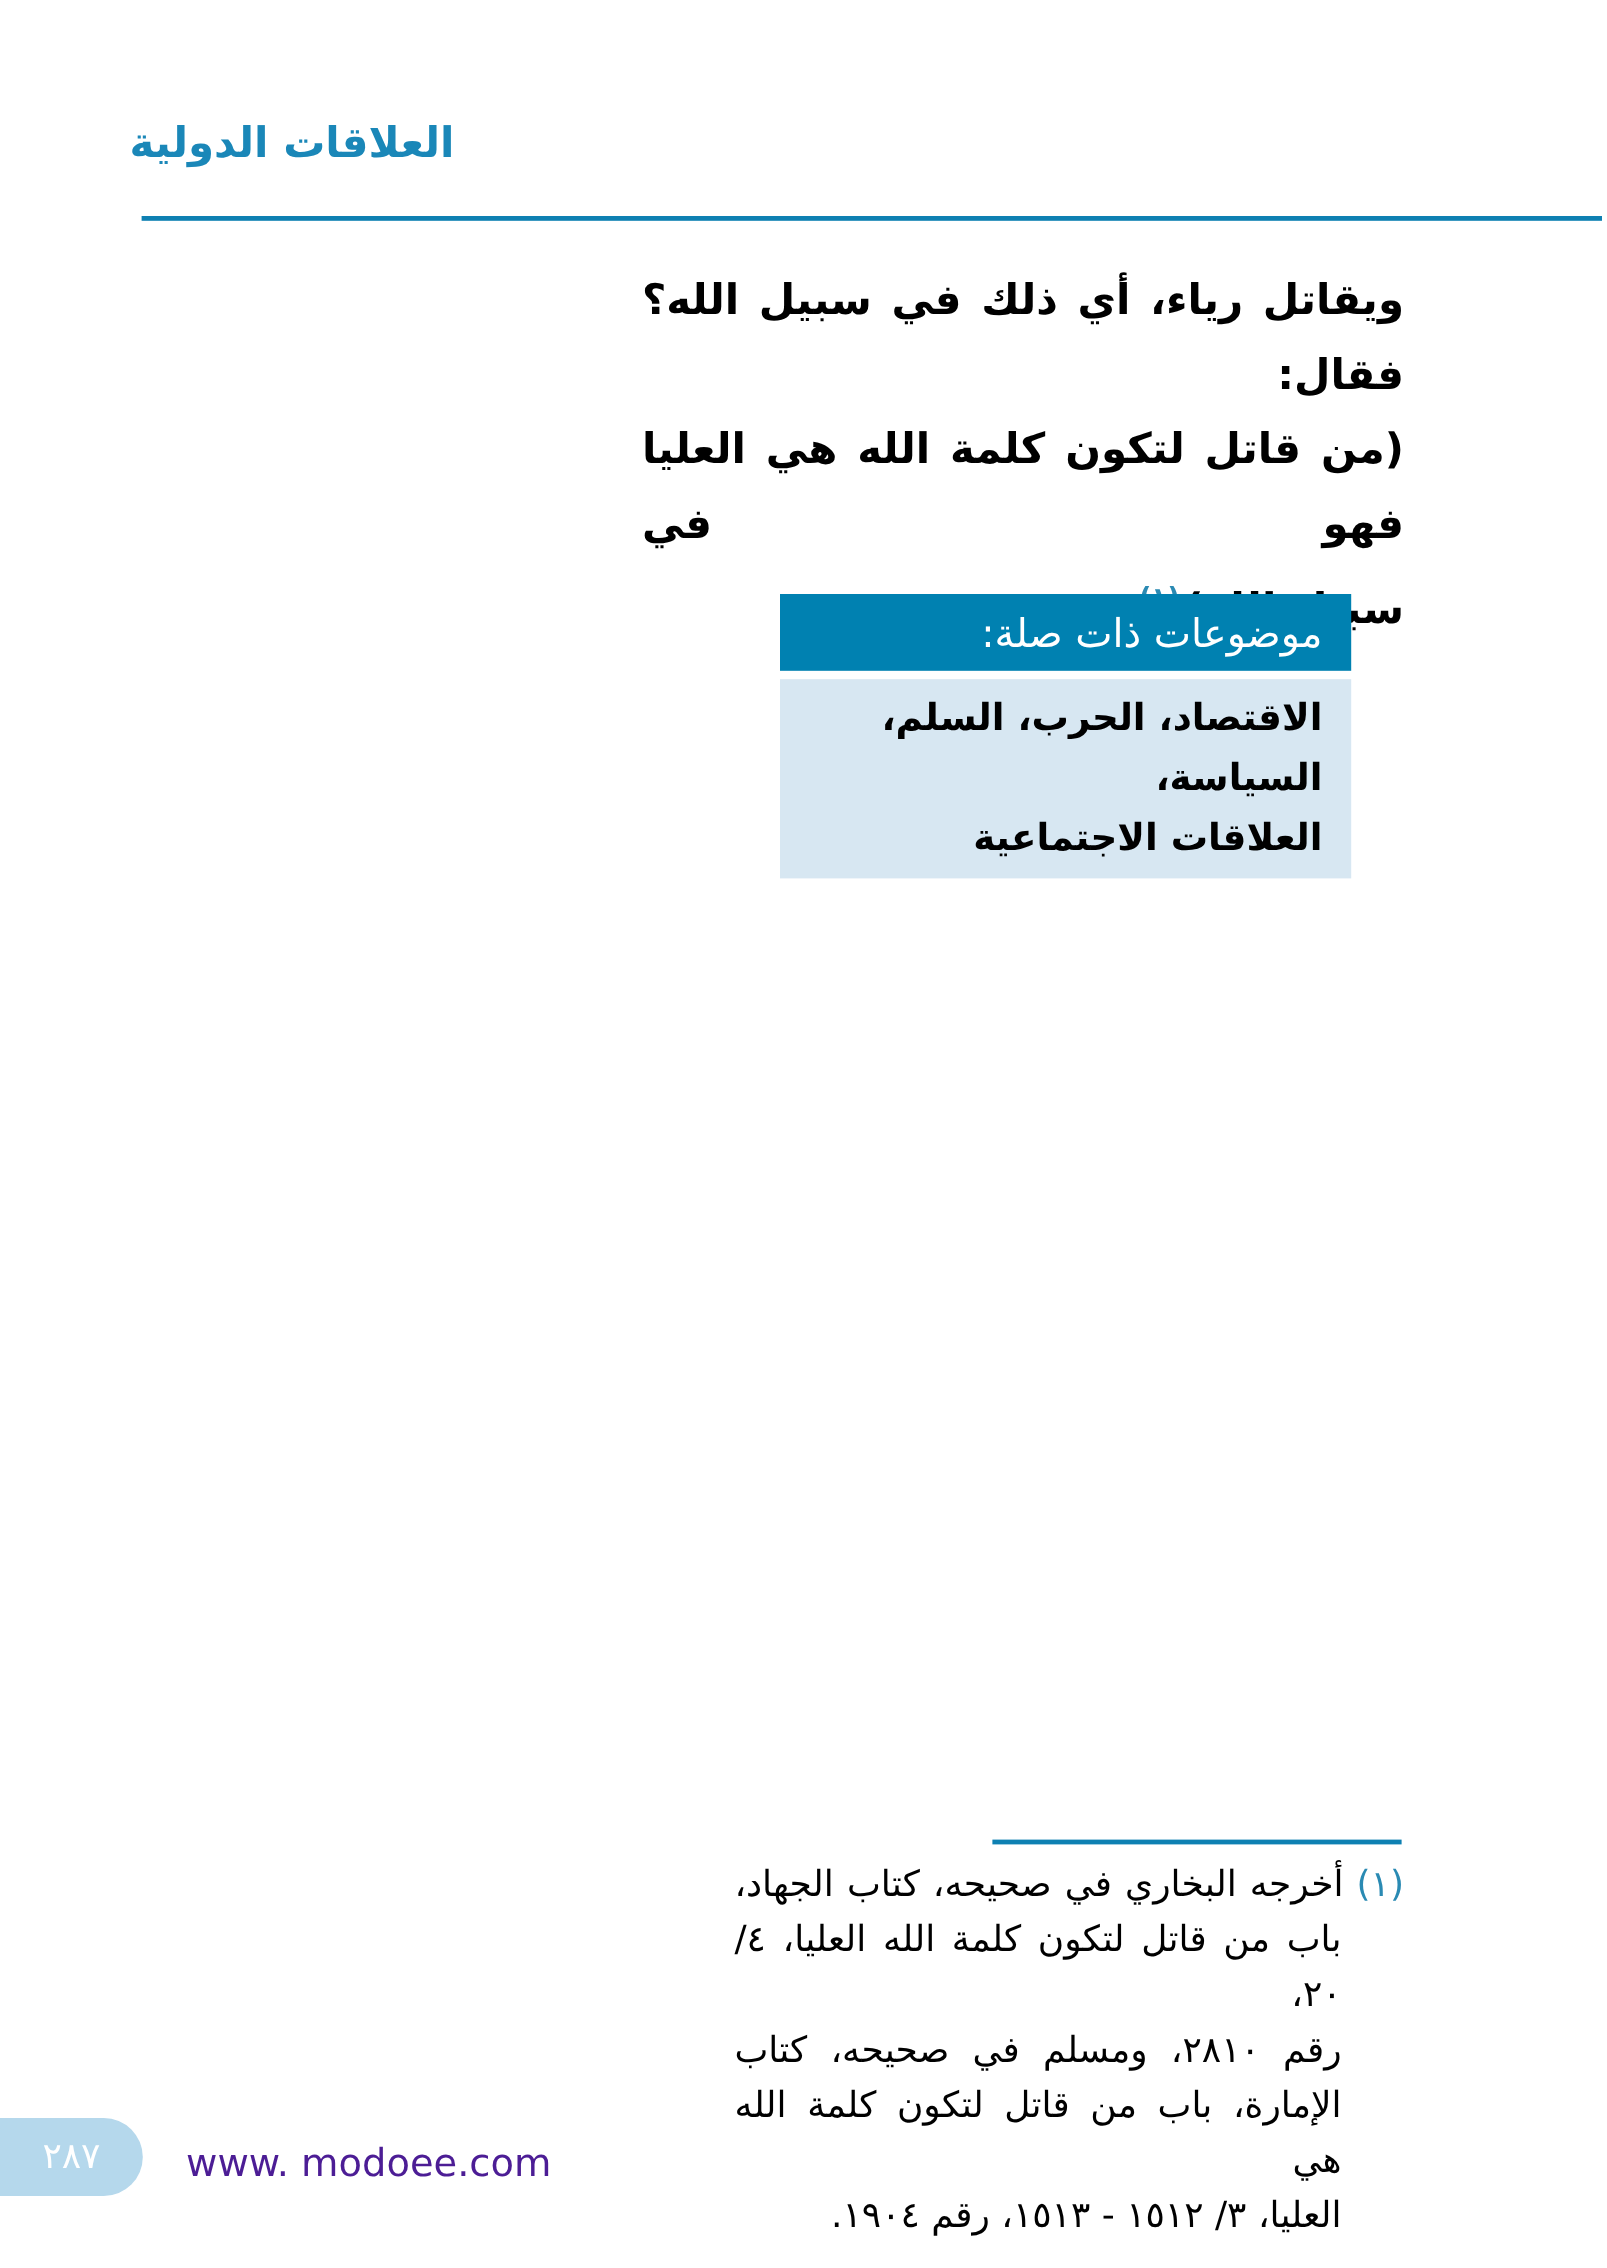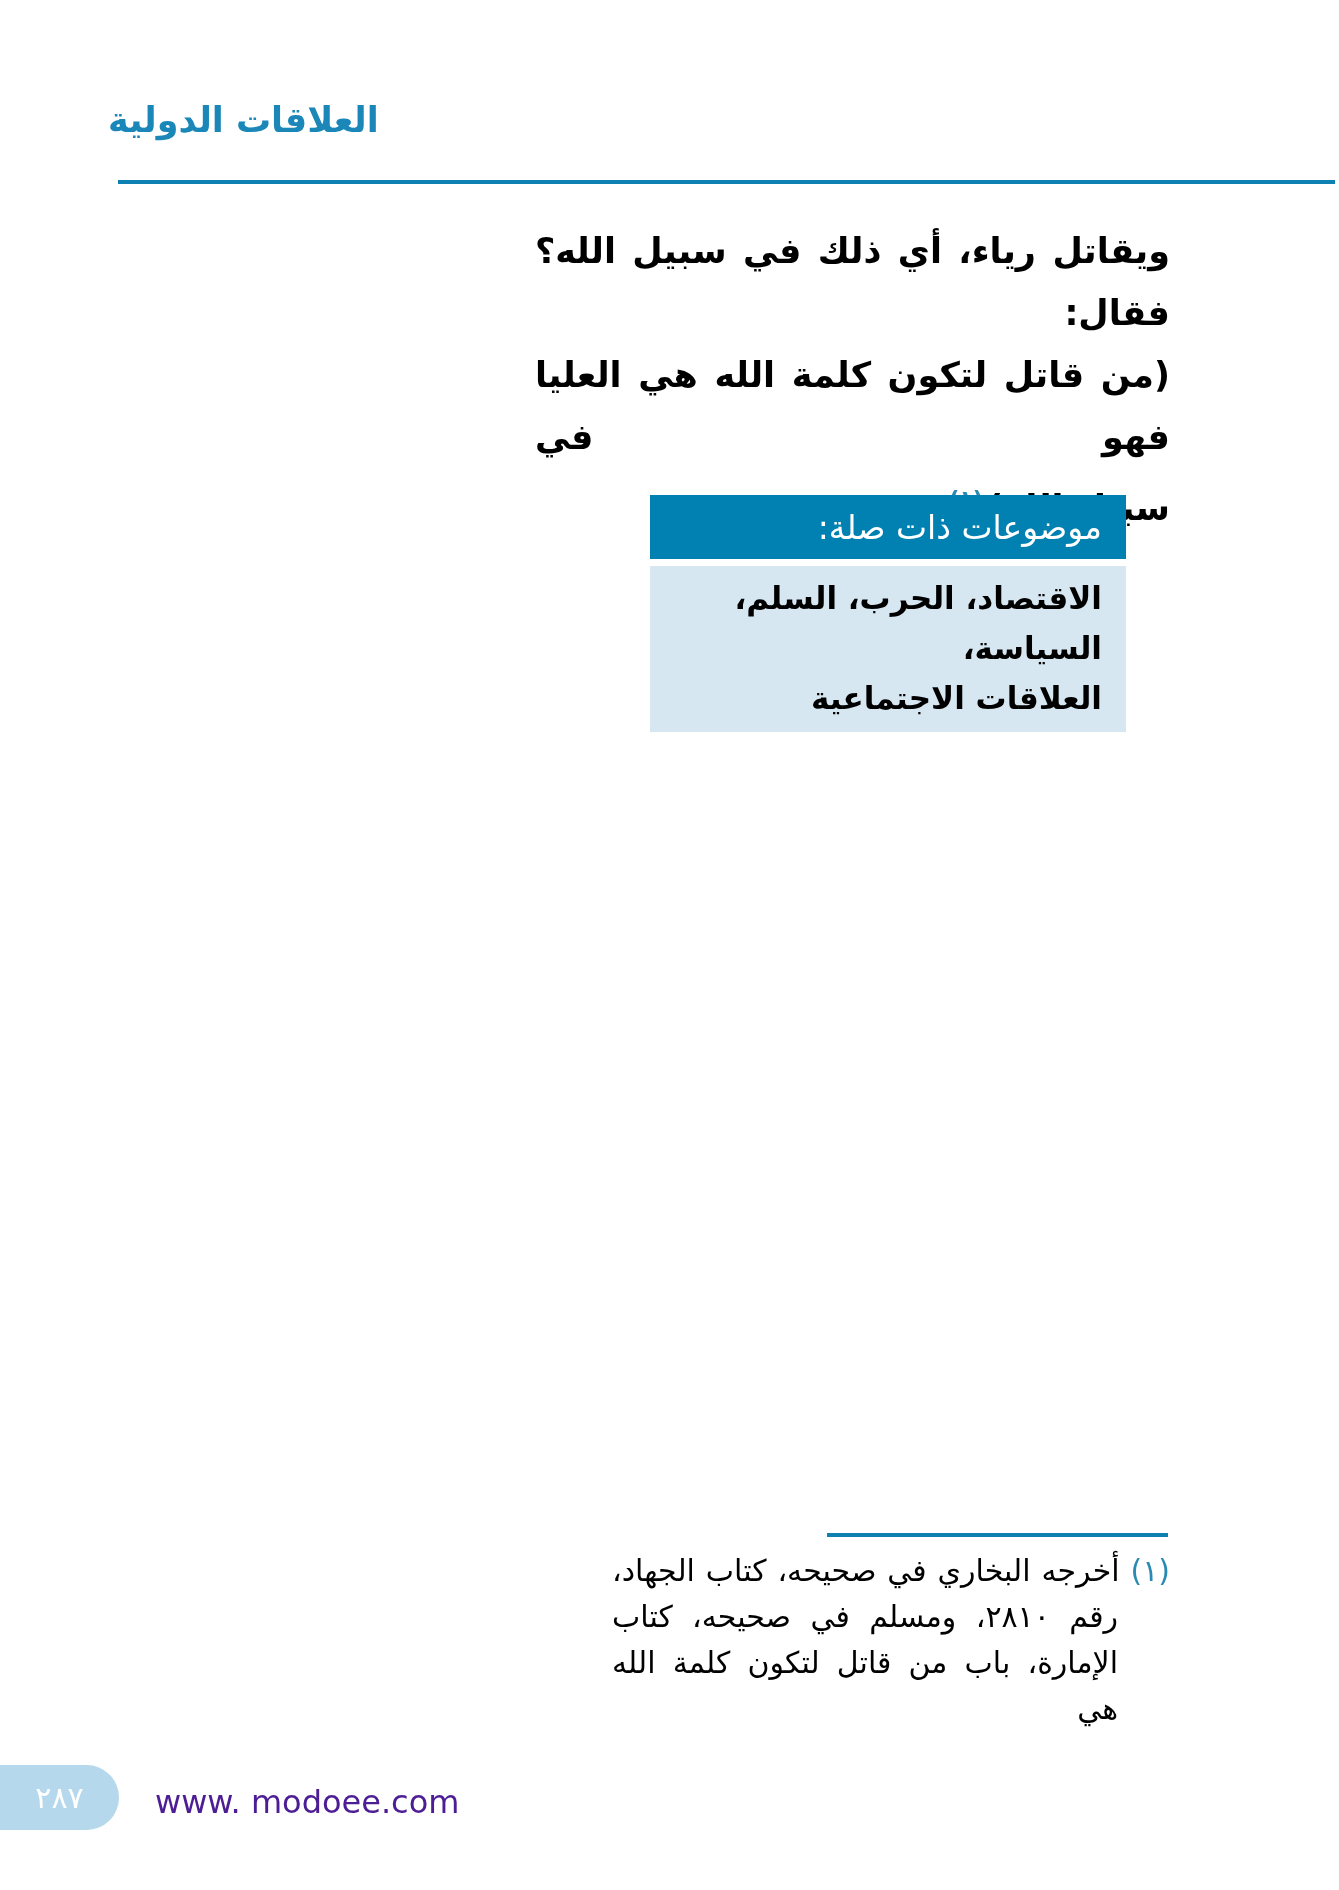--- a/index.html
+++ b/index.html
@@ -172,22 +172,24 @@
     <div class="topics-header">موضوعات ذات صلة:</div>
     <div class="topics-body">
       <div>الاقتصاد، الحرب، السلم، السياسة،</div>
       <div>العلاقات الاجتماعية</div>
     </div>
   </div>
 
   <div class="footnote-rule"></div>
   <div class="footnote">
     <div class="fn-line first justified"><span class="fn-marker">(١)</span> <span>أخرجه البخاري في صحيحه، كتاب الجهاد،</span></div>
+    <div class="fn-line justified">باب من قاتل لتكون كلمة الله العليا، ٤/ ٢٠،</div>
     <div class="fn-line justified">رقم ٢٨١٠، ومسلم في صحيحه، كتاب</div>
     <div class="fn-line justified">الإمارة، باب من قاتل لتكون كلمة الله هي</div>
+    <div class="fn-line last">العليا، ٣/ ١٥١٢ - ١٥١٣، رقم ١٩٠٤.</div>
   </div>
 
   <div class="page-badge">
     <span>٢٨٧</span>
   </div>
   <a class="website" href="#">www. modoee.com</a>
 
 </div>
 
 </body></html>

